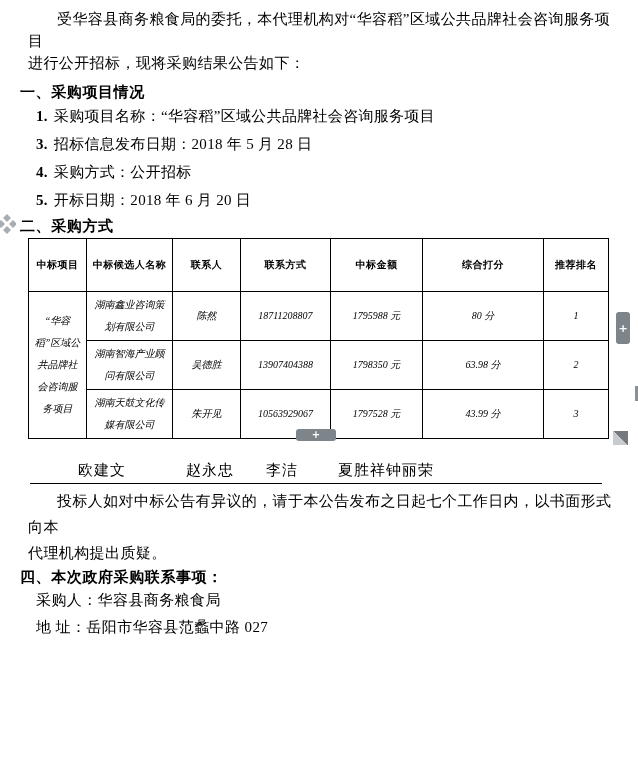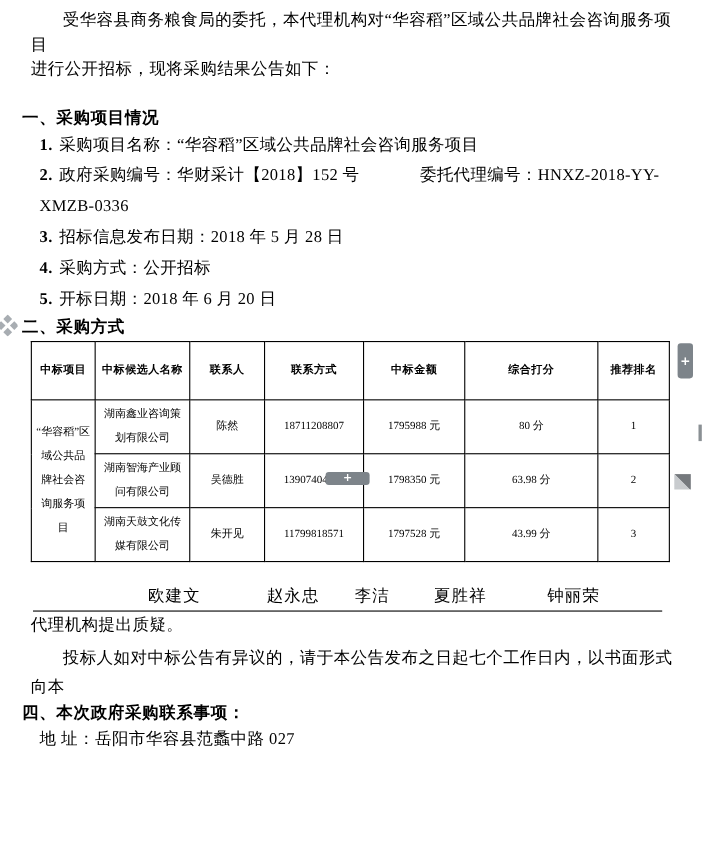--- a/index.html
+++ b/index.html
@@ -8,40 +8,40 @@
     width:638px; height:776px; overflow:hidden; position:relative;
     font-family:"Liberation Serif","DejaVu Serif",serif;
     color:#000; font-size:15px;
   }
   .doc { position:relative; width:638px; height:776px; padding:8px 26px 0 28px; }
 
   .intro-line { line-height:22px; letter-spacing:0.4px; }
   .indent2 { text-indent:29px; }
 
   .sec-heading { font-weight:bold; line-height:20px; margin-left:-8px; letter-spacing:0.6px; }
-  .h1 { margin-top:24px; }
+  .h1 { margin-top:8px; }
   .h2 { margin-top:2px; position:relative; }
   .h3 { margin-top:12px; }
   .h4 { margin-top:1px; }
 
   .num-item { line-height:28px; margin-left:8px; letter-spacing:0.3px; }
   .num-item .num { font-weight:bold; margin-right:6px; }
   .num-item .extra { margin-left:55px; }
 
   
   table.results {
     border-collapse:collapse; margin-top:2px; margin-left:0;
     width:580px; table-layout:fixed; font-size:10px;
   }
   table.results th, table.results td {
     border:1px solid #000; text-align:center; vertical-align:middle;
     padding:2px 4px; word-break:break-all; line-height:22px;
   }
   table.results th { font-weight:bold; height:53px; letter-spacing:0.5px; }
-  table.results td { height:47px; }
+  table.results td { height:47px;font-style:italic; }
   col.c-project{width:58px;} col.c-company{width:86px;} col.c-contact{width:68px;}
   col.c-phone{width:90px;} col.c-amount{width:92px;} col.c-score{width:121px;} col.c-rank{width:65px;}
   td.project-cell { line-height:23px; padding:2px 5px; }
 
   
   .move-handle { position:absolute; left:-22px; top:-2px; width:18px; height:20px; cursor:move; }
 
   
   .v-handle {
     position:absolute; left:616px; top:312px; width:14px; height:32px;
@@ -58,48 +58,45 @@
   .corner-resize {
     position:absolute; left:613px; top:431px; width:15px; height:14px;
     background:linear-gradient(45deg,#c8cbce 49%,#75797d 51%);
   }
   .edge-sliver { position:absolute; left:635px; top:386px; width:3px; height:15px; background:#8a9094; }
 
   
   .members-row {
     margin-top:22px; margin-left:2px; width:572px;
     border-bottom:1.5px solid #000; padding-bottom:3px; padding-left:48px;
-    display:flex; line-height:19px; letter-spacing:1px;justify-content:center;
+    display:flex; line-height:19px; letter-spacing:1px;
   }
   .members-row .member:nth-child(2){ margin-left:60px;font-family:Liberation Serif, serif; }
   .members-row .member:nth-child(3){ margin-left:32px; }
   .members-row .member:nth-child(4){ margin-left:40px; }
-  .members-row .member:nth-child(5){ margin-left:55px; }
+  .members-row .member:nth-child(5){ }
 
   .note-line { line-height:26px; letter-spacing:0.4px; }
   .note-first { margin-top:4px; }
 
   .contact-row { line-height:27px; margin-left:8px; letter-spacing:0.4px; }
   .contact-row .part1 { display:inline-block; min-width:212px; }
 </style>
 </head>
 <body>
 
 <div class="doc">
 
   <div class="intro-line indent2">受华容县商务粮食局的委托，本代理机构对“华容稻”区域公共品牌社会咨询服务项目</div>
   <div class="intro-line">进行公开招标，现将采购结果公告如下：</div>
 
   <div class="sec-heading h1">一、采购项目情况</div>
 
   <div class="num-item">
     <span class="num">1.</span><span>采购项目名称：“华容稻”区域公共品牌社会咨询服务项目</span>
-  </div>
-  <div class="num-item">
-    <span class="num">2.</span><span>政府采购编号：华财采计【2018】152 号</span><span class="extra">委托代理编号：HNXZ-2018-YY-XMZB-0336</span>
   </div>
   <div class="num-item">
     <span class="num">3.</span><span>招标信息发布日期：2018 年 5 月 28 日</span>
   </div>
   <div class="num-item">
     <span class="num">4.</span><span>采购方式：公开招标</span>
   </div>
   <div class="num-item">
     <span class="num">5.</span><span>开标日期：2018 年 6 月 20 日</span>
   </div>
@@ -149,42 +146,45 @@
       <td>湖南智海产业顾问有限公司</td>
       <td>吴德胜</td>
       <td>13907404388</td>
       <td>1798350 元</td>
       <td>63.98 分</td>
       <td>2</td>
     </tr>
     <tr>
       <td>湖南天鼓文化传媒有限公司</td>
       <td>朱开见</td>
-      <td>11799818571</td>
+      <td>10563929067</td>
       <td>1797528 元</td>
       <td>43.99 分</td>
       <td>3</td>
     </tr>
   </tbody>
     </table>
 
 
   <div class="members-row">
     <span class="member">欧建文</span>
     <span class="member">赵永忠</span>
     <span class="member">李洁</span>
     <span class="member">夏胜祥</span>
     <span class="member">钟丽荣</span>
   </div>
 
+  <div class="note-line note-first indent2">投标人如对中标公告有异议的，请于本公告发布之日起七个工作日内，以书面形式向本</div>
   <div class="note-line">代理机构提出质疑。</div>
-  <div class="note-line note-first indent2">投标人如对中标公告有异议的，请于本公告发布之日起七个工作日内，以书面形式向本</div>
 
   <div class="sec-heading h4">四、本次政府采购联系事项：</div>
 
+  <div class="contact-row">
+    <span class="part1">采购人：华容县商务粮食局</span><span></span>
+  </div>
   <div class="contact-row">
     <span class="part1">地    址：岳阳市华容县范蠡中路 027</span><span></span>
   </div>
 
 </div>
 
 <div class="v-handle">
   <span>+</span>
 </div>
 <div class="h-handle">

